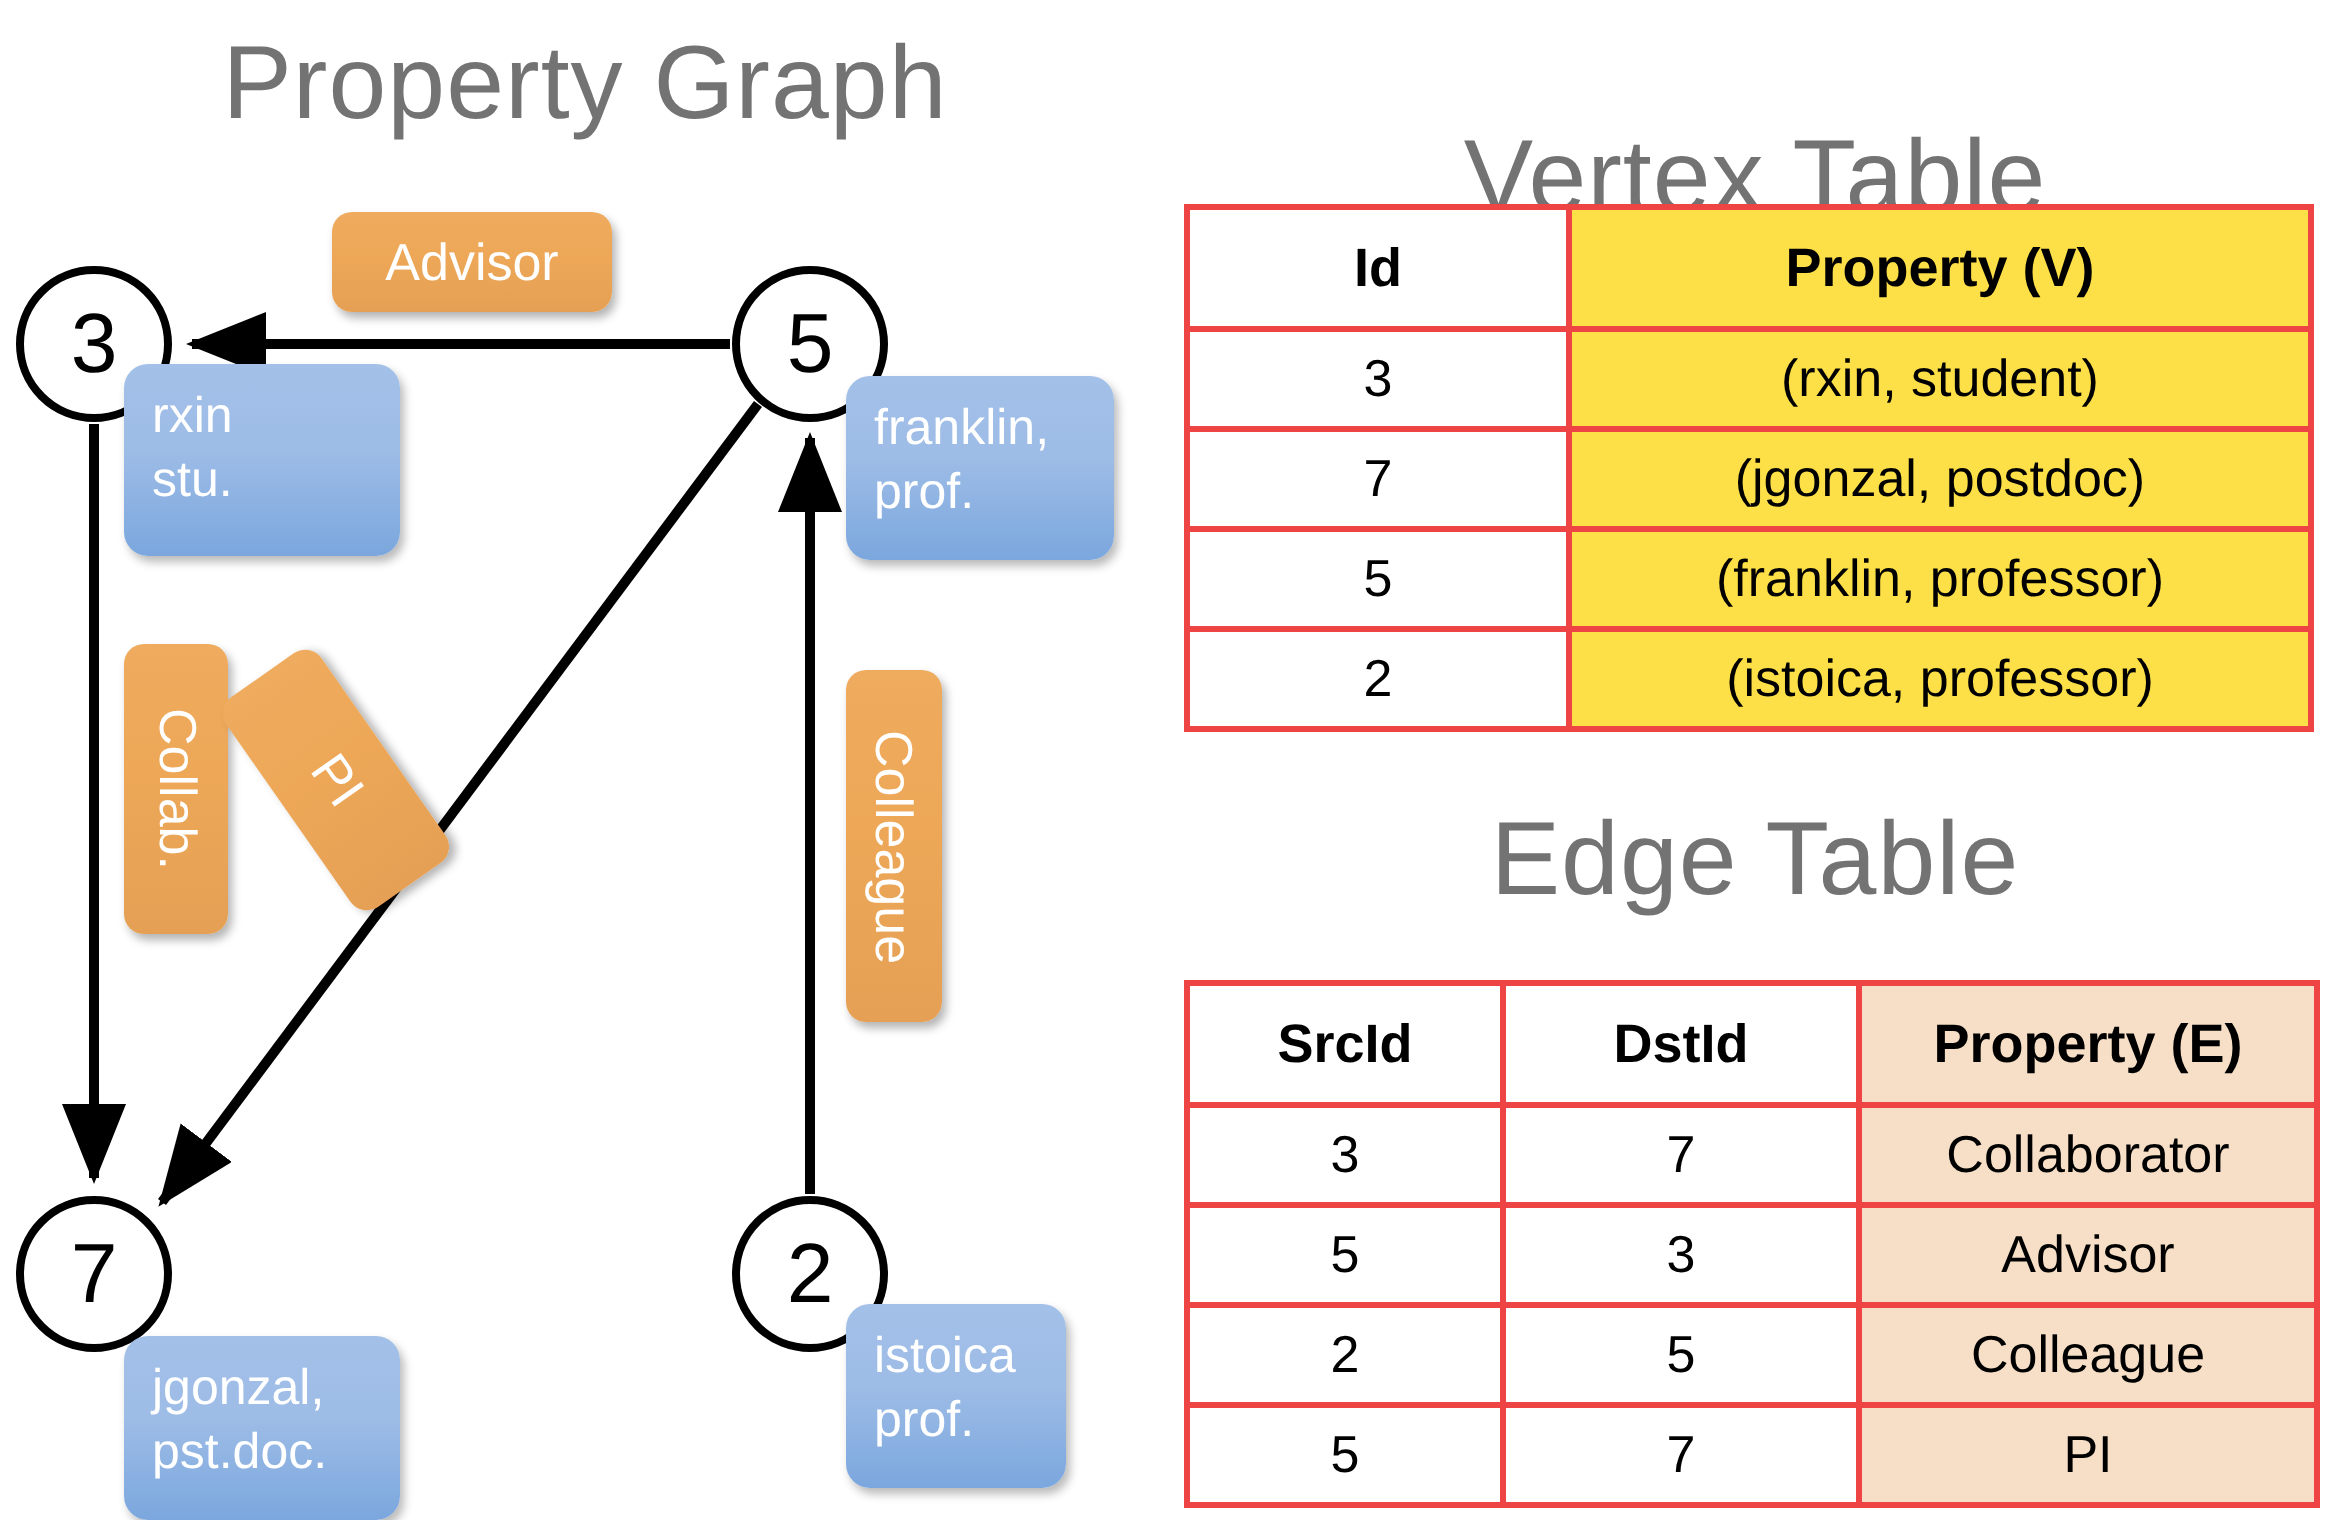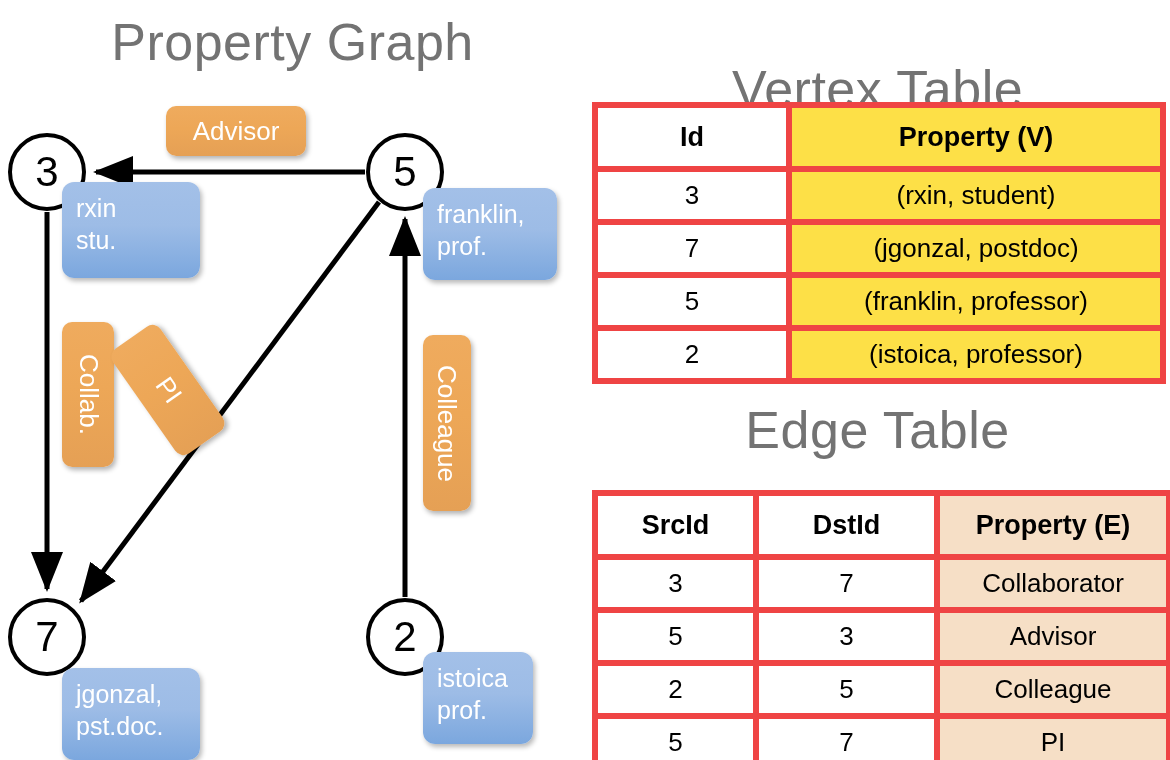--- a/index.html
+++ b/index.html
@@ -117,21 +117,21 @@
 
   
   .data-table {
     position: absolute;
     border-collapse: collapse;
     font-size: 26px;
     font-weight: 300;
     table-layout: fixed;
   }
   .data-table td, .data-table th {
-    border: 6px solid #ef4444;
+    border: 3px solid #ef4444;
     text-align: center;
     padding: 0;
     height: 47px;
     font-weight: 300;
     background: #ffffff;
   }
   .data-table th {
     font-weight: bold;
     font-size: 27px;
     height: 58px;

